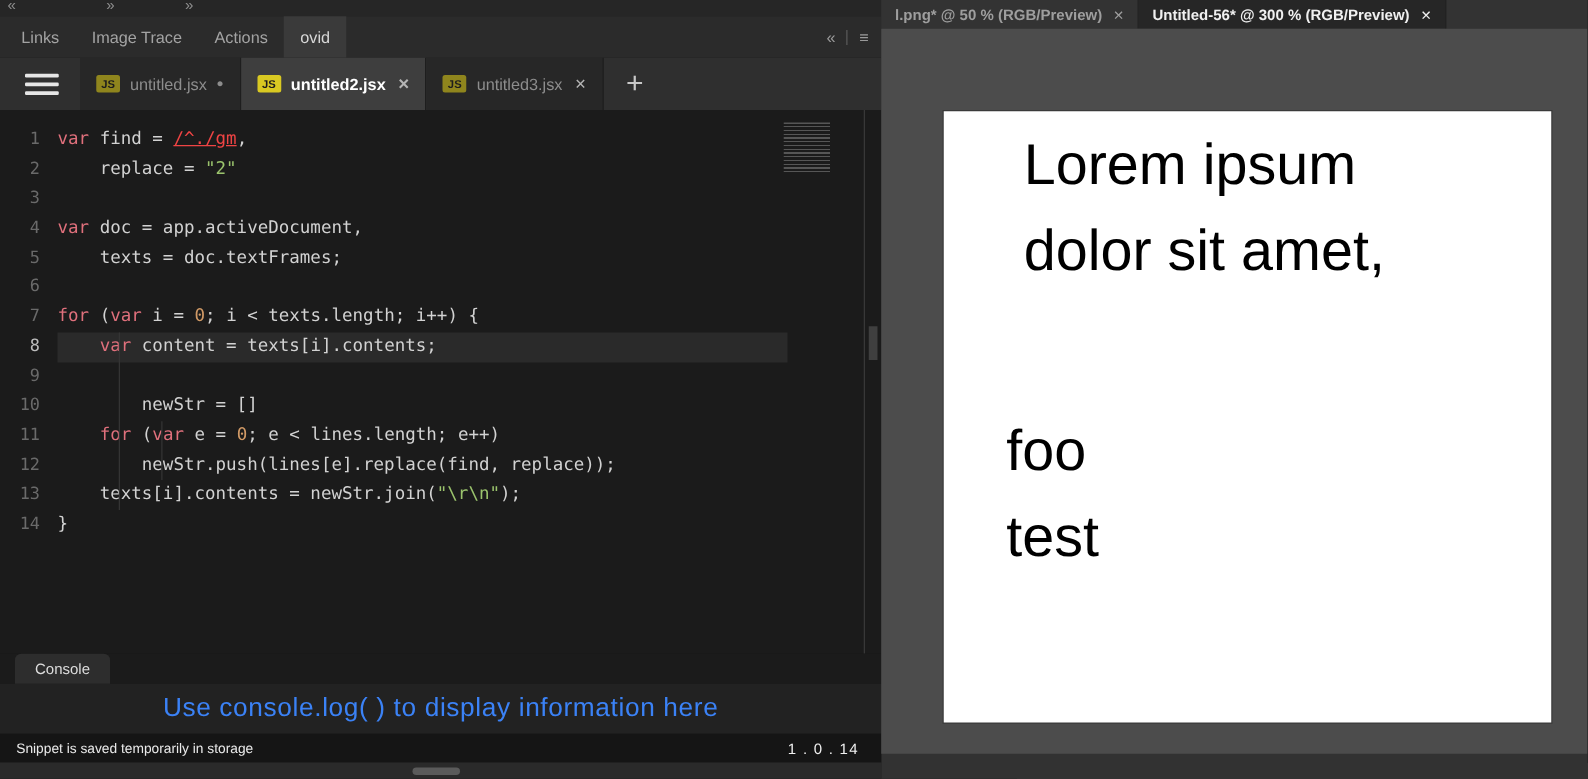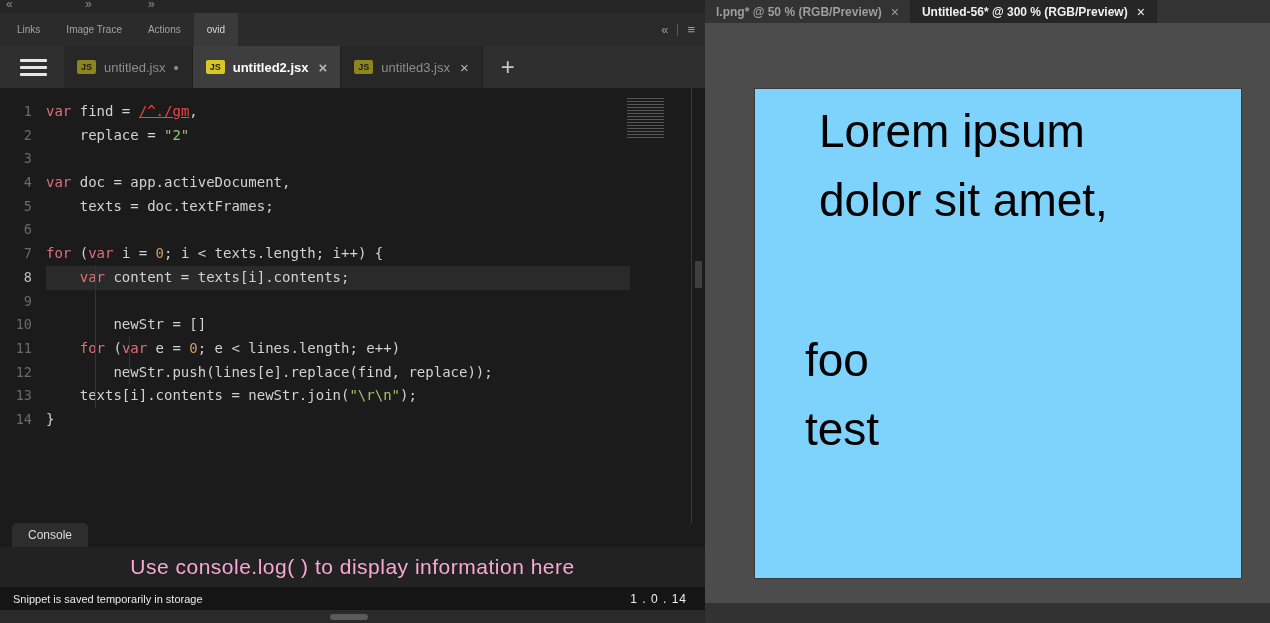--- a/index.html
+++ b/index.html
@@ -10,21 +10,21 @@
   
   .left-panel { position:absolute; left:0; top:0; width:705px; height:623px;
     background:#1b1b1b; display:flex; flex-direction:column; }
 
   .dock-strip { height:13px; background:#262626; position:relative; flex:none; }
   .dock-strip .chev { position:absolute; top:-3px; color:#8d8d8d; font-size:12px; cursor:pointer; }
 
   .panel-tabbar { height:33px; background:#2b2b2b; display:flex; align-items:stretch;
     position:relative; padding-left:4px; flex:none; }
   .panel-tab { display:flex; align-items:center; padding:0 13px; color:#a3a3a3;
-    font-size:10px; cursor:pointer; }
+    font-size:13px; cursor:pointer; }
   .panel-tab.active { background:#3a3a3a; color:#d8d8d8; }
   .right-icons { position:absolute; right:10px; top:0; bottom:0; display:flex;
     align-items:center; gap:9px; color:#9a9a9a; font-size:13px; }
   .right-icons .sep { width:1px; height:12px; background:#5a5a5a; }
 
   .editor-chrome { height:42px; background:#2f2f2f; display:flex; align-items:stretch; flex:none; }
   .menu-btn { width:64px; display:flex; flex-direction:column; justify-content:center;
     gap:4px; padding-left:20px; cursor:pointer; flex:none; }
   .menu-btn i { display:block; width:27px; height:3px; background:#e6e6e6; border-radius:1px; }
   .file-tab { display:flex; align-items:center; gap:8px; padding:0 13px; background:#272727;
@@ -61,42 +61,42 @@
     border-left:1px solid #383838; }
   .vscroll .thumb { position:absolute; top:173px; left:3px; right:3px; height:27px;
     background:#3f3f3f; }
 
   .console-tab-row { height:24px; background:#1b1b1b; position:relative; flex:none; }
   .console-tab { position:absolute; left:12px; bottom:0; height:24px; padding:0 16px;
     background:#2d2d2d; border-radius:5px 5px 0 0; color:#dcdcdc; font-size:12px;
     display:flex; align-items:center; cursor:pointer; }
   .console-area { height:40px; background:#222222; display:flex; align-items:center;
     justify-content:center; flex:none; }
-  .console-ph { color:#f9a8d4; font-size:21px; letter-spacing:.5px;text-align:right; }
+  .console-ph { color:#3b82f6; font-size:21px; letter-spacing:.5px;text-align:right; }
 
   .status-bar { height:23px; background:#151515; display:flex; align-items:center;
     position:relative; color:#eaeaea; font-size:11px; padding:0 13px; flex:none; }
   .version { position:absolute; right:18px; letter-spacing:1px; font-size:12px; color:#f0f0f0; }
 
   .bottom-strip { height:13px; background:#2a2a2a; position:relative; flex:none; }
   .hthumb { position:absolute; left:330px; top:4px; width:38px; height:6px;
     background:#5a5a5a; border-radius:3px; }
 
   
   .right-area { position:absolute; left:705px; top:0; right:0; height:603px;
     display:flex; flex-direction:column; }
   .doc-tabbar { height:23px; background:#333333; display:flex; font-size:12px;
     font-weight:bold; flex:none; overflow:hidden; }
   .doc-tab { display:flex; align-items:center; gap:9px; padding:0 11px; color:#9e9e9e;
     border-right:1px solid #222222; cursor:pointer; white-space:nowrap; }
   .doc-tab.active { background:#262626; color:#f0f0f0; }
   .doc-close { font-weight:normal; font-size:14px; }
   .canvas { flex:1; background:#4c4c4c; position:relative; }
   .artboard { position:absolute; left:50px; top:66px; width:486px; height:489px;
-    background:#7dd3fc; box-shadow:0 0 0 1px #3a3a3a; }
+    background:#ffffff; box-shadow:0 0 0 1px #3a3a3a; }
   .tblock { position:absolute; color:#000000; font-size:46px; line-height:69px; }
   .tb1 { left:64px; top:8px; }
   .tb2 { left:50px; top:237px; }
 </style>
 </head>
 <body>
 
 <div class="app">
 
   <div class="left-panel">

